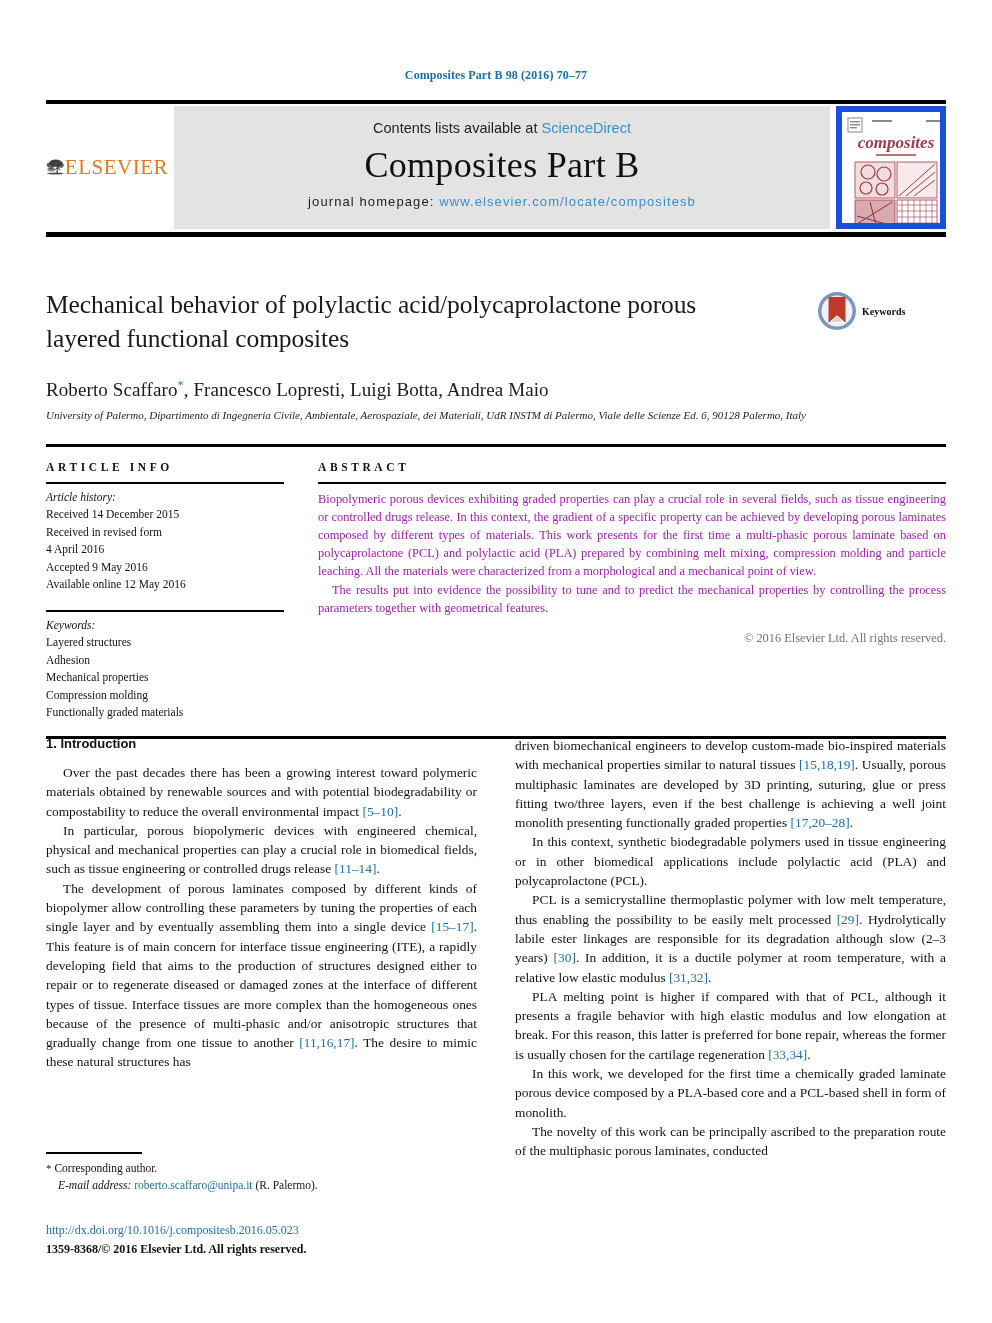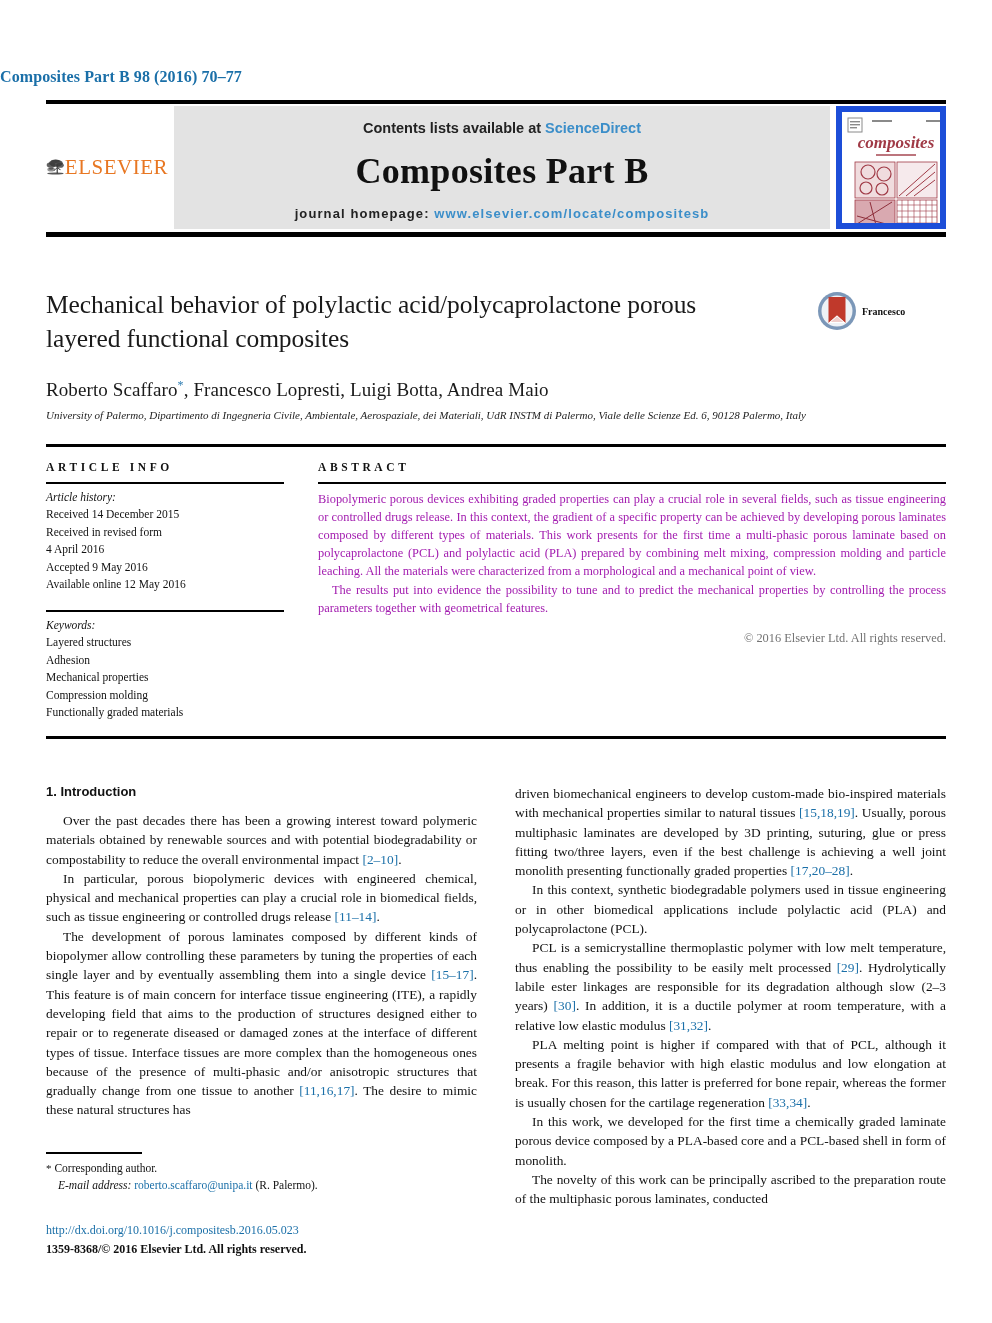--- a/index.html
+++ b/index.html
@@ -21,22 +21,22 @@
     height: 1323px;
     background: #fff;
   }
 
   
   .running-head {
     position: absolute;
     top: 68px;
     left: 0;
     width: 992px;
-    text-align: left;
-    font-size: 16px;
+    text-align: center;
+    font-size: 12px;
     font-weight: bold;
     color: #1a6fa8;
     letter-spacing: .1px;
   }
 
   
   .masthead {
     position: absolute;
     top: 100px;
     left: 46px;
@@ -74,23 +74,22 @@
   }
   .masthead-center {
     flex: 1 1 auto;
     background: #e3e3e3;
     margin-left: 6px;
     margin-right: 6px;
     display: flex;
     flex-direction: column;
     justify-content: space-between;
     align-items: center;
-    padding: 14px 0 8px 0;
+    padding: 14px 0 20px 0;
     box-sizing: border-box;
-    font-weight: bold;
   }
   .contents-line {
     font-family: "Liberation Sans", sans-serif;
     font-size: 14.5px;
     color: #222;
   }
   .contents-line .sd-link { color: #3b8ec9; }
   .journal-name {
     font-family: "Liberation Serif", serif;
     font-size: 36px;
@@ -233,21 +232,21 @@
   .ia-bottom-rule {
     height: 3px;
     background: #000;
     width: 900px;
     margin-top: 14px;
   }
 
   
   .body-cols {
     position: absolute;
-    top: 784px;
+    top: 736px;
     left: 46px;
     width: 900px;
     display: flex;
     gap: 38px;
   }
   .body-col { width: 431px; flex: 0 0 431px; }
   .sec-heading {
     font-family: "Liberation Sans", sans-serif;
     font-size: 13px;
     font-weight: bold;
@@ -404,21 +403,21 @@
     <h1 class="article-title">Mechanical behavior of polylactic acid/polycaprolactone porous layered functional composites</h1>
 
     <div class="crossmark">
       <svg width="42" height="42" viewBox="0 0 42 42">
         <circle cx="21" cy="21" r="19" fill="#7b97b8"></circle>
         <circle cx="21" cy="21" r="15.5" fill="#eef2f6"></circle>
         <path d="M12.5 7 H29.5 V33 L21 25.5 L12.5 33 Z" fill="#c0392b"></path>
         <path d="M21 25.5 L12.5 33 H29.5 Z" fill="#ffffff" opacity="0.95"></path>
         <path d="M21 26.5 L14.8 32 H27.2 Z" fill="#c0392b" opacity="0.25"></path>
       </svg>
-      <span class="crossmark-label">Francesco</span>
+      <span class="crossmark-label">Keywords</span>
     </div>
 
     <div class="authors">
       <span>Roberto Scaffaro<span class="star">*</span>, Francesco Lopresti, Luigi Botta, Andrea Maio</span>
     </div>
 
     <div class="affiliation">University of Palermo, Dipartimento di Ingegneria Civile, Ambientale, Aerospaziale, dei Materiali, UdR INSTM di Palermo, Viale delle Scienze Ed. 6, 90128 Palermo, Italy</div>
   </div>
 
   <div class="info-abstract">
@@ -461,21 +460,21 @@
     </div>
 
     <div class="ia-bottom-rule"></div>
   </div>
 
   <div class="body-cols">
 
     <div class="body-col">
       <h2 class="sec-heading">1. Introduction</h2>
       <div class="body-text">
-        <p>Over the past decades there has been a growing interest toward polymeric materials obtained by renewable sources and with potential biodegradability or compostability to reduce the overall environmental impact <span class="ref" style="color:#1a6fa8">[2–10]</span>.</p>
+        <p>Over the past decades there has been a growing interest toward polymeric materials obtained by renewable sources and with potential biodegradability or compostability to reduce the overall environmental impact <span class="ref" style="color:#1a6fa8">[5–10]</span>.</p>
         <p>In particular, porous biopolymeric devices with engineered chemical, physical and mechanical properties can play a crucial role in biomedical fields, such as tissue engineering or controlled drugs release <span class="ref" style="color:#1a6fa8">[11–14]</span>.</p>
         <p>The development of porous laminates composed by different kinds of biopolymer allow controlling these parameters by tuning the properties of each single layer and by eventually assembling them into a single device <span class="ref" style="color:#1a6fa8">[15–17]</span>. This feature is of main concern for interface tissue engineering (ITE), a rapidly developing field that aims to the production of structures designed either to repair or to regenerate diseased or damaged zones at the interface of different types of tissue. Interface tissues are more complex than the homogeneous ones because of the presence of multi-phasic and/or anisotropic structures that gradually change from one tissue to another <span class="ref" style="color:#1a6fa8">[11,16,17]</span>. The desire to mimic these natural structures has</p>
       </div>
     </div>
 
     <div class="body-col">
       <div class="body-text">
         <p style="text-indent:0">driven biomechanical engineers to develop custom-made bio-inspired materials with mechanical properties similar to natural tissues <span class="ref" style="color:#1a6fa8">[15,18,19]</span>. Usually, porous multiphasic laminates are developed by 3D printing, suturing, glue or press fitting two/three layers, even if the best challenge is achieving a well joint monolith presenting functionally graded properties <span class="ref" style="color:#1a6fa8">[17,20–28]</span>.</p>
         <p>In this context, synthetic biodegradable polymers used in tissue engineering or in other biomedical applications include polylactic acid (PLA) and polycaprolactone (PCL).</p>
         <p>PCL is a semicrystalline thermoplastic polymer with low melt temperature, thus enabling the possibility to be easily melt processed <span class="ref" style="color:#1a6fa8">[29]</span>. Hydrolytically labile ester linkages are responsible for its degradation although slow (2–3 years) <span class="ref" style="color:#1a6fa8">[30]</span>. In addition, it is a ductile polymer at room temperature, with a relative low elastic modulus <span class="ref" style="color:#1a6fa8">[31,32]</span>.</p>

